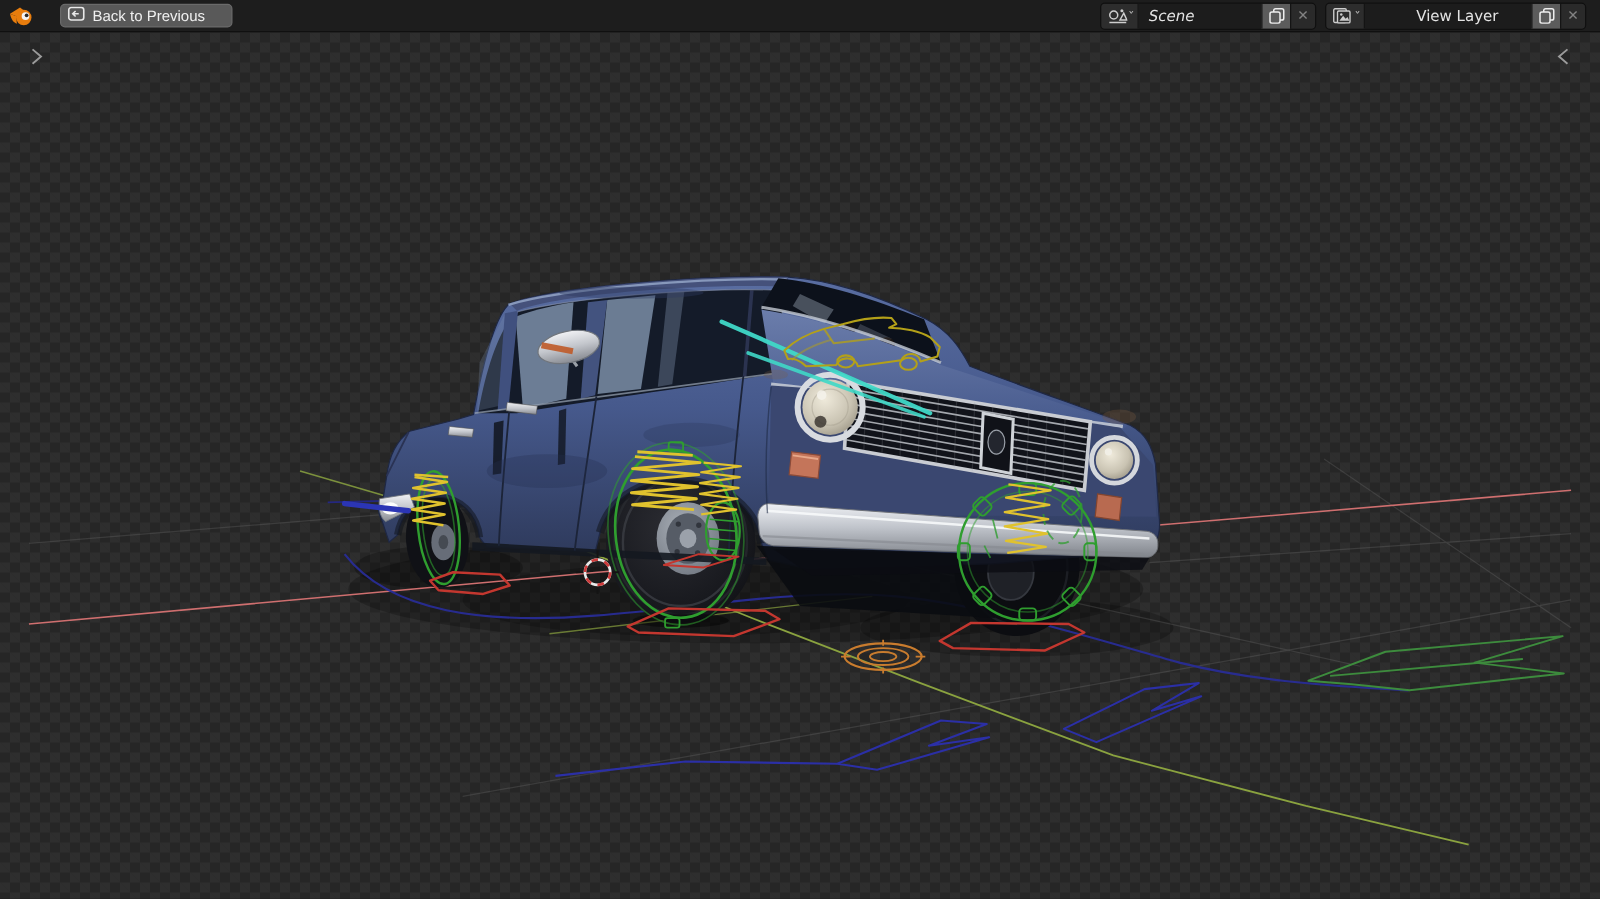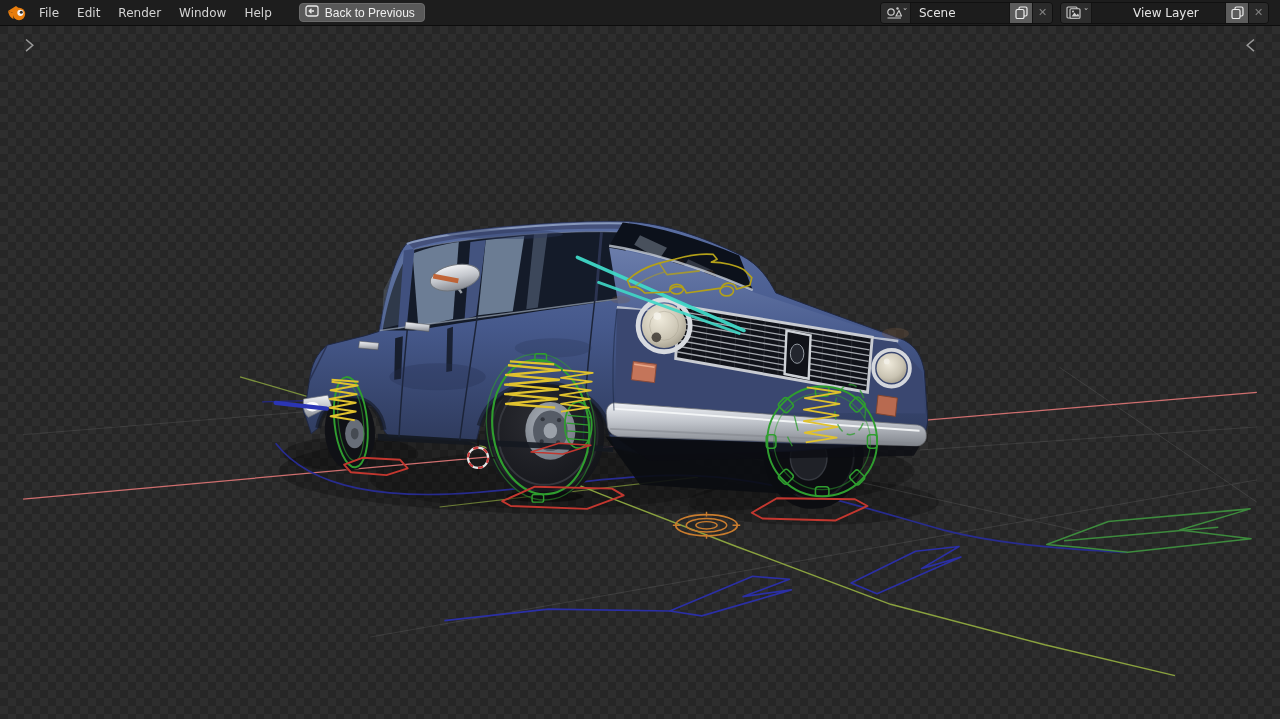--- a/index.html
+++ b/index.html
@@ -11,31 +11,31 @@
   
   .topbar{
     height:26px;display:flex;align-items:center;background:#1d1d1d;
     border-bottom:1px solid #0c0c0c;padding:0 4px;box-sizing:border-box;
   }
   .logo{width:26px;height:26px;display:flex;align-items:center;justify-content:center;}
   .menus{display:flex;align-items:center;}
   .menu-item{color:#d4d4d4;font-size:12px;padding:0 9px;line-height:26px;cursor:default;border-radius:3px;}
   .back-btn{
     display:flex;align-items:center;gap:6px;background:#595959;border:1px solid #6a6a6a;
-    border-radius:4px;color:#f0f0f0;font-size:12px;height:19px;padding:0 9px 0 5px;margin-left:18px;
+    border-radius:4px;color:#f0f0f0;font-size:12px;height:19px;padding:0 21px 0 5px;margin-left:18px;
   }
   .spacer{flex:1;}
   .selector{
     display:flex;align-items:stretch;height:20px;margin-right:7px;border-radius:4px;
     overflow:hidden;border:1px solid #101010;background:#1c1c1c;
   }
   .sel-icon{background:#2d2d2d;display:flex;align-items:center;padding:0 3px 0 5px;gap:1px;border-right:1px solid #141414;}
   .sel-chevron{color:#bdbdbd;font-size:8px;line-height:8px;transform:scaleX(1.3);}
   .sel-field{color:#e4e4e4;font-size:12px;display:flex;align-items:center;padding:0 8px;}
-  .scene-field{width:82px;}
+  .scene-field{width:82px;font-style:italic;}
   .layer-field{width:84px;padding-left:41px;}
   .sel-new{background:#5c5c5c;display:flex;align-items:center;justify-content:center;width:22px;border-left:1px solid #141414;}
   .sel-x{background:#2a2a2a;color:#828282;font-size:11px;display:flex;align-items:center;justify-content:center;width:19px;border-left:1px solid #141414;}
   
   .viewport{
     position:relative;width:1280px;height:693px;
     background-color:#262626;
     background-image:
       linear-gradient(45deg,#2e2e2e 25%,transparent 25%,transparent 75%,#2e2e2e 75%),
       linear-gradient(45deg,#2e2e2e 25%,transparent 25%,transparent 75%,#2e2e2e 75%);
@@ -49,27 +49,20 @@
 
 <div class="topbar">
   <div class="logo">
     <svg width="20" height="16" viewBox="0 0 20 16">
       <path d="M1,6 L9,1 L13,4 L6,8 Z" fill="#e87d0d"></path>
       <circle cx="12" cy="9" r="6.2" fill="#e87d0d"></circle>
       <circle cx="13.4" cy="7.8" r="3.1" fill="#f4f4f4"></circle>
       <circle cx="14.3" cy="7.2" r="1.5" fill="#2a2a2a"></circle>
       <path d="M1,6 C2,11 4,13 6.5,14 L6,8 Z" fill="#e87d0d"></path>
     </svg>
-  </div>
-  <div class="menus">
-    <span class="menu-item">File</span>
-    <span class="menu-item">Edit</span>
-    <span class="menu-item">Render</span>
-    <span class="menu-item">Window</span>
-    <span class="menu-item">Help</span>
   </div>
   <button class="back-btn">
     <span>
       <svg width="14" height="12" viewBox="0 0 14 12">
         <rect x="1" y="1" width="12" height="10" rx="2" fill="none" stroke="#e8e8e8" stroke-width="1.3"></rect>
         <path d="M9,6 L4.5,6 M6.5,3.8 L4.2,6 L6.5,8.2" fill="none" stroke="#e8e8e8" stroke-width="1.3"></path>
       </svg>
     </span>
     <span>Back to Previous</span>
   </button>

